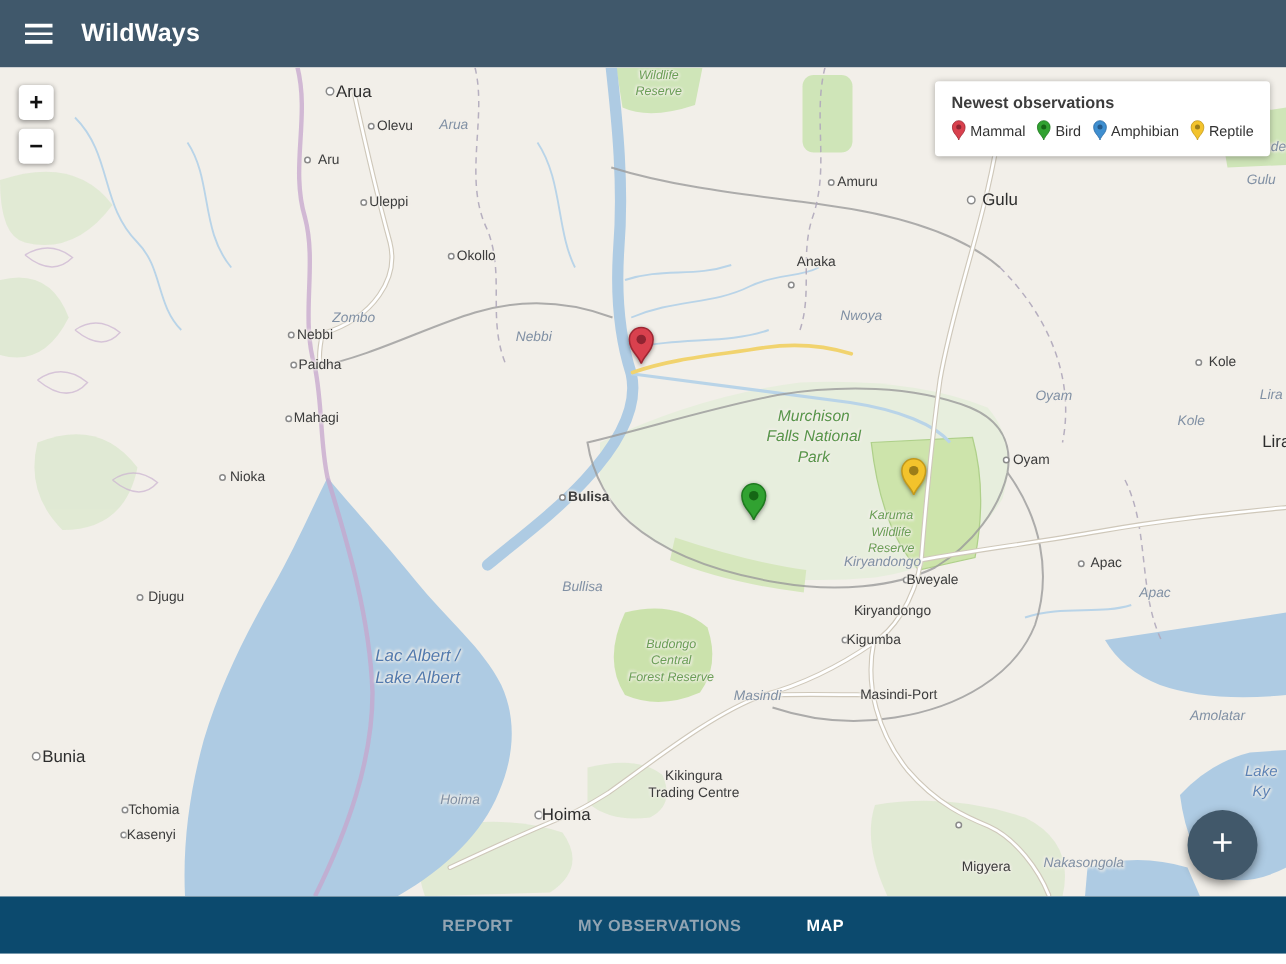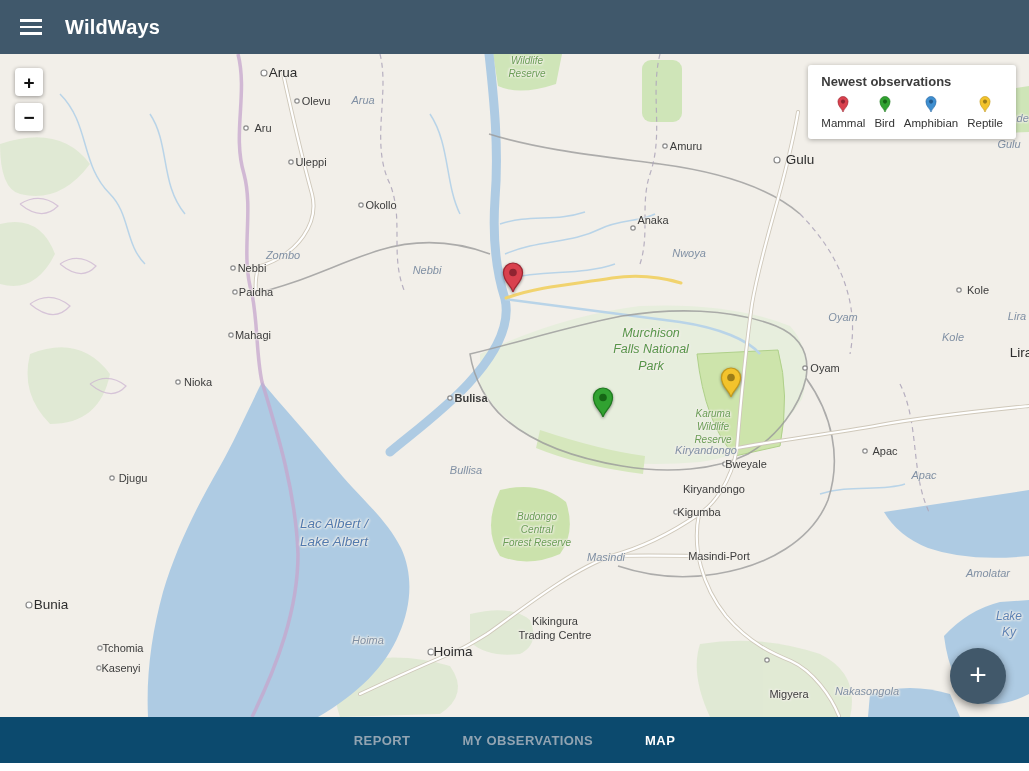--- a/index.html
+++ b/index.html
@@ -30,21 +30,21 @@
   .marker { position:absolute; transform:translate(-50%,-100%); filter:drop-shadow(0 1px 1.5px rgba(0,0,0,.45)); cursor:pointer; }
 
   .zoom { position:absolute; top:14px; left:15px; display:flex; flex-direction:column; gap:7px; z-index:5; }
   .zoom button { width:28px; height:28px; background:#fff; border:none; border-radius:4px;
     box-shadow:0 1px 4px rgba(0,0,0,.4); font-size:19px; font-weight:700; color:#111; cursor:pointer; line-height:1; }
 
   .legend { position:absolute; top:11px; right:13px; background:#fff; border-radius:3px;
     box-shadow:0 1px 5px rgba(0,0,0,.3); padding:9px 13px 10px; z-index:5; }
   .legend-title { font-size:13px; font-weight:700; color:#3c3c3c; margin-bottom:7px; }
   .legend-items { display:flex; align-items:center; gap:9px; }
-  .legend-item { display:flex; align-items:center; gap:3px; font-size:11.5px; color:#333;flex-direction:column; }
+  .legend-item { display:flex; align-items:center; gap:3px; font-size:11.5px; color:#333; }
 
   .fab { position:absolute; right:23px; bottom:13px; width:56px; height:56px; border-radius:50%;
     background:#41586a; border:none; box-shadow:0 3px 8px rgba(0,0,0,.45); color:#fff;
     display:flex; align-items:center; justify-content:center; cursor:pointer; z-index:5; }
   .fab span { font-size:30px; font-weight:400; line-height:1; margin-top:-2px; }
 
   
   .bottom-nav { flex:0 0 46px; background:#0c4a6e; display:flex; align-items:center; justify-content:center; gap:32px; }
   .tab { background:none; border:none; color:#92a4b2; font-size:13px; font-weight:700; letter-spacing:.4px;
     cursor:pointer; font-family:inherit; padding:6px 10px; }
@@ -177,21 +177,21 @@
         <span class="map-label city" style="left: 283px; top: 19px;">Arua</span>
         <span class="map-label town" style="left: 316px; top: 47px;">Olevu</span>
         <span class="map-label district" style="left: 363px; top: 46px;">Arua</span>
         <span class="map-label town" style="left: 263px; top: 74px;">Aru</span>
         <span class="map-label district" style="left: 1016px; top: 64px;">Pade</span>
         <span class="map-label town" style="left: 311px; top: 108px;">Uleppi</span>
         <span class="map-label town" style="left: 686px; top: 92px;">Amuru</span>
         <span class="map-label city" style="left: 800px; top: 106px;">Gulu</span>
         <span class="map-label district" style="left: 1009px; top: 90px;">Gulu</span>
         <span class="map-label town" style="left: 381px; top: 151px;">Okollo</span>
-        <span class="map-label town" style="left: 653px; top: 166px;">Anaka</span>
+        <span class="map-label town" style="left: 653px; top: 156px;">Anaka</span>
         <span class="map-label district" style="left: 689px; top: 199px;">Nwoya</span>
         <span class="map-label district" style="left: 283px; top: 201px;">Zombo</span>
         <span class="map-label town" style="left: 252px; top: 214px;">Nebbi</span>
         <span class="map-label district" style="left: 427px; top: 216px;">Nebbi</span>
         <span class="map-label town" style="left: 256px; top: 238px;">Paidha</span>
         <span class="map-label town" style="left: 978px; top: 236px;">Kole</span>
         <span class="map-label district" style="left: 1017px; top: 262px;">Lira</span>
         <span class="map-label district" style="left: 843px; top: 263px;">Oyam</span>
         <span class="map-label town" style="left: 253px; top: 281px;">Mahagi</span>
         <span class="map-label district" style="left: 953px; top: 283px;">Kole</span>
@@ -213,21 +213,21 @@
         <span class="map-label town" style="left: 133px; top: 424px;">Djugu</span>
         <span class="map-label town" style="left: 714px; top: 435px;">Kiryandongo</span>
         <span class="map-label town" style="left: 699px; top: 458px;">Kigumba</span>
         <span class="map-label park" style="left: 537px; top: 475px; text-align: center;">Budongo
 Central
 Forest Reserve</span>
         <span class="map-label water-big" style="left: 334px; top: 479px;">Lac Albert /
 Lake Albert</span>
         <span class="map-label district" style="left: 606px; top: 503px;">Masindi</span>
         <span class="map-label town" style="left: 719px; top: 502px;">Masindi-Port</span>
-        <span class="map-label district" style="left: 974px; top: 519px; margin-left: 14px;">Amolatar</span>
+        <span class="map-label district" style="left: 974px; top: 519px;">Amolatar</span>
         <span class="map-label city" style="left: 51px; top: 551px;">Bunia</span>
         <span class="map-label water" style="left: 1009px; top: 571px;">Lake Ky</span>
         <span class="map-label town" style="left: 555px; top: 574px;">Kikingura
 Trading Centre</span>
         <span class="map-label district" style="left: 368px; top: 586px;">Hoima</span>
         <span class="map-label town" style="left: 123px; top: 594px;">Tchomia</span>
         <span class="map-label city" style="left: 453px; top: 598px;">Hoima</span>
         <span class="map-label town" style="left: 121px; top: 614px;">Kasenyi</span>
         <span class="map-label town" style="left: 789px; top: 640px; text-align: center;">Migyera</span>
         <span class="map-label district" style="left: 867px; top: 637px;">Nakasongola</span>

